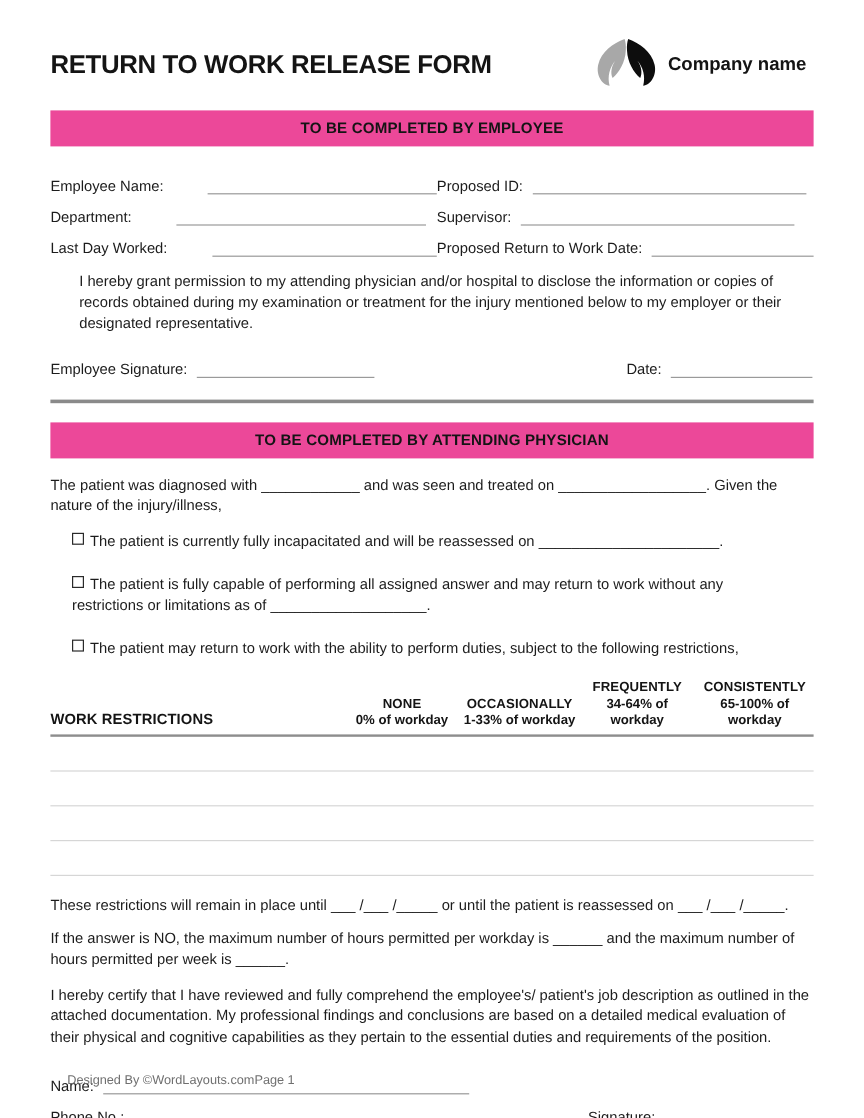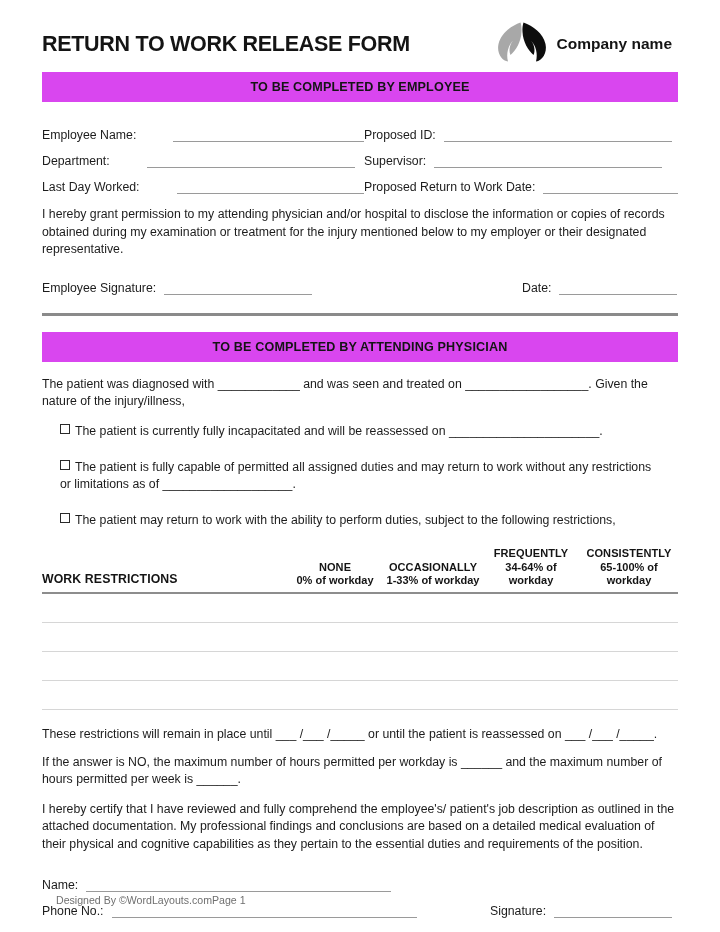--- a/index.html
+++ b/index.html
@@ -21,21 +21,21 @@
     height: 932px;
     box-sizing: border-box;
     padding: 0 42px;
   }
 
   
   .header {
     display: flex;
     align-items: center;
     justify-content: space-between;
-    height: 72px;
+    height: 92px;
     padding-top: 16px;
     box-sizing: border-box;
   }
   .doc-title {
     font-size: 21.5px;
     font-weight: bold;
     letter-spacing: -0.3px;
     color: #141414;
     margin: 0;
     white-space: nowrap;
@@ -49,21 +49,21 @@
   .brand-mark { flex: none; }
   .brand-name {
     font-size: 15.5px;
     font-weight: bold;
     color: #141414;
     white-space: nowrap;
   }
 
   
   .section-bar {
-    background: #d946ef;
+    background: #ec4899;
     height: 30px;
     display: flex;
     align-items: center;
     justify-content: center;
     font-size: 12.6px;
     font-weight: bold;
     letter-spacing: 0.15px;
     color: #141414;
   }
   .section-divider {
@@ -256,21 +256,21 @@
         <span class="fld-label">Last Day Worked:</span>
         <span class="rule w-lastday"></span>
       </div>
       <div class="fld col-right">
         <span class="fld-label">Proposed Return to Work Date:</span>
         <span class="rule w-propdate"></span>
       </div>
     </div>
   </div>
 
-  <p class="para" style="margin-top:12px;">I hereby grant permission to my attending physician and/or hospital to disclose the information or copies of records obtained during my examination or treatment for the injury mentioned below to my employer or their designated representative.</p>
+  <p class="para" style="margin-top:12px;margin-left:24px;">I hereby grant permission to my attending physician and/or hospital to disclose the information or copies of records obtained during my examination or treatment for the injury mentioned below to my employer or their designated representative.</p>
 
   <div class="sig-row">
     <div class="fld" style="width:480px;">
       <span class="fld-label">Employee Signature:</span>
       <span class="rule w-sig"></span>
     </div>
     <div class="fld">
       <span class="fld-label">Date:</span>
       <span class="rule w-sigdate"></span>
     </div>
@@ -279,21 +279,21 @@
   <div class="section-divider"></div>
 
   <div class="section-bar">TO BE COMPLETED BY ATTENDING PHYSICIAN</div>
 
   <p class="para" style="margin-top:14px;">The patient was diagnosed with ____________ and was seen and treated on __________________. Given the nature of the injury/illness,</p>
 
   <p class="chk-line" style="margin-top:12px;">
     <span class="cbox"></span><span>The patient is currently fully incapacitated and will be reassessed on ______________________.</span>
   </p>
   <p class="chk-line" style="margin-top:10px;">
-    <span class="cbox"></span><span>The patient is fully capable of permitted all assigned duties and may return to work without any restrictions or limitations as of ___________________.</span>
+    <span class="cbox"></span><span>The patient is fully capable of performing all assigned answer and may return to work without any restrictions or limitations as of ___________________.</span>
   </p>
   <p class="chk-line" style="margin-top:10px;">
     <span class="cbox"></span><span>The patient may return to work with the ability to perform duties, subject to the following restrictions,</span>
   </p>
 
   <div class="wr-table">
     <div class="wr-head">
       <div class="wr-head-title">WORK RESTRICTIONS</div>
       <div class="wr-col wr-c-none">
         <div class="t1">NONE</div>

